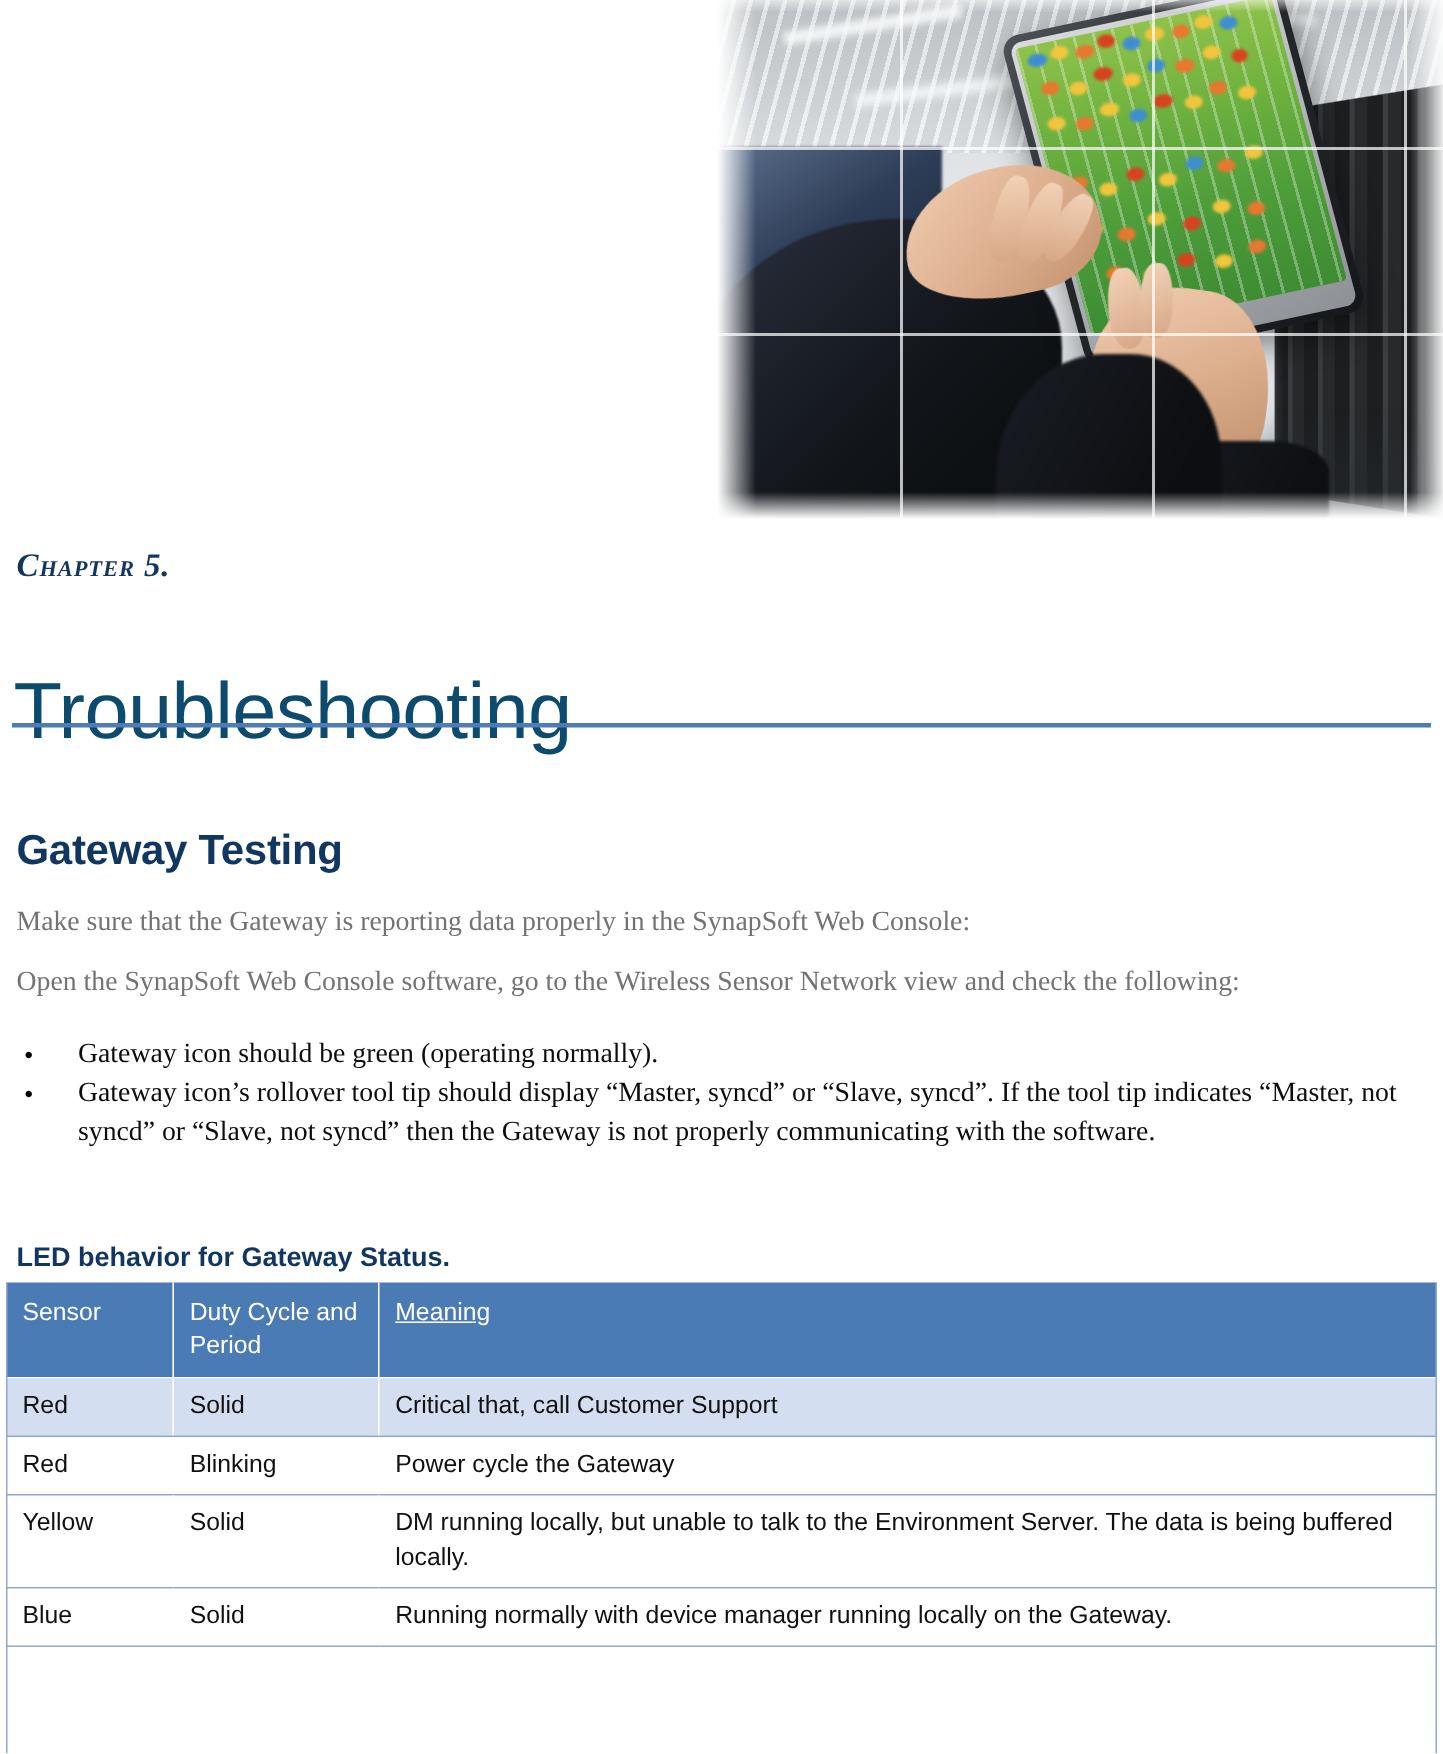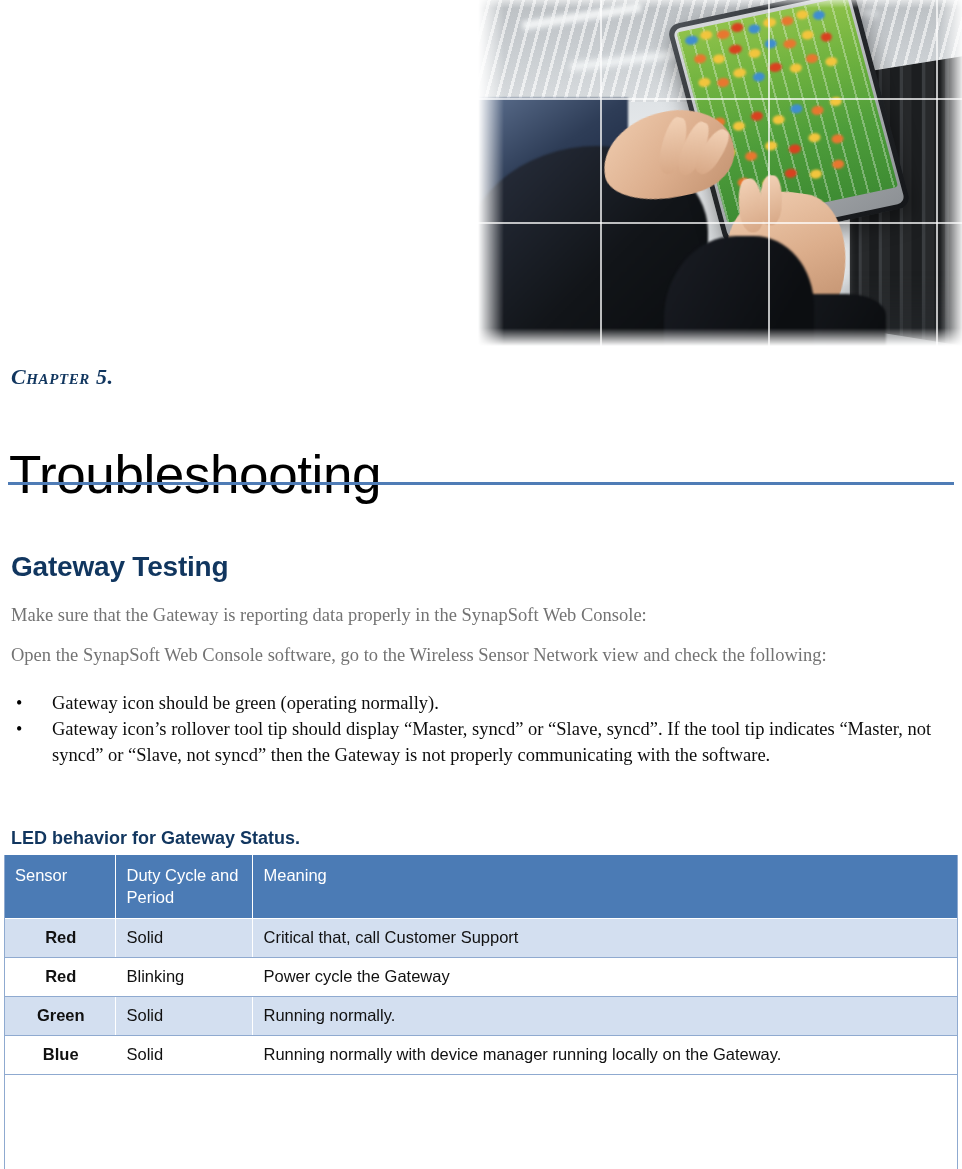--- a/index.html
+++ b/index.html
@@ -181,21 +181,21 @@
     color: #11365f;
   }
   .chapter-title {
     position: absolute;
     left: 9px; top: 408px;
     font-family: "Liberation Sans", sans-serif;
     font-size: 53px;
     font-weight: normal;
     line-height: 62px;
     letter-spacing: -.4px;
-    color: #000000;
+    color: #0c4a6e;
   }
   .title-rule {
     position: absolute;
     left: 8px; top: 482px;
     width: 946px; height: 3px;
     background: #4f7cb6;
   }
 
   
   .section-heading {
@@ -272,33 +272,33 @@
     background: #4b7bb5;
     color: #ffffff;
     font-weight: normal;
     text-align: left;
     vertical-align: top;
     padding: 9px 8px 10px 11px;
     line-height: 22px;
     border-right: 1px solid #ffffff;
     border-bottom: 1px solid #ffffff;
   }
-  .led-table th:last-child { border-right: none; }
+  .led-table th:last-child { border-right: none; text-decoration: underline; }
 
   .led-table td {
     vertical-align: top;
     padding: 7px 8px 8px 11px;
     line-height: 23px;
     color: #111111;
     border-top: 1px solid #8faad0;
     border-bottom: 1px solid #8faad0;
     border-right: 1px solid #ffffff;
   }
   .led-table td:last-child { border-right: none; }
-  .led-table td.color-cell { font-weight: bold; text-align: center; }
+  .led-table td.color-cell { font-weight: normal; }
 
   .led-table tr.band-shade td { background: #d3dff0; }
   .led-table tr.band-plain td { background: #ffffff; }
   .led-table tr.band-plain td { border-top-color: #8faad0; border-bottom-color: #8faad0; }
 
   
   .table-edge-l, .table-edge-r {
     position: absolute;
     top: 855px;
     width: 1px;
@@ -449,24 +449,24 @@
     <tr class="band-shade">
       <td class="color-cell">Red</td>
       <td>Solid</td>
       <td>Critical that, call Customer Support</td>
     </tr>
     <tr class="band-plain">
       <td class="color-cell">Red</td>
       <td>Blinking</td>
       <td>Power cycle the Gateway</td>
     </tr>
-    <tr class="band-shade">
-      <td class="color-cell">Green</td>
+    <tr class="band-plain">
+      <td class="color-cell">Yellow</td>
       <td>Solid</td>
-      <td>Running normally.</td>
+      <td>DM running locally, but unable to talk to the Environment Server. The data is being buffered locally.</td>
     </tr>
     <tr class="band-plain">
       <td class="color-cell">Blue</td>
       <td>Solid</td>
       <td>Running normally with device manager running locally on the Gateway.</td>
     </tr>
   </tbody>
 </table>
 
 <div class="table-edge-l"></div>

